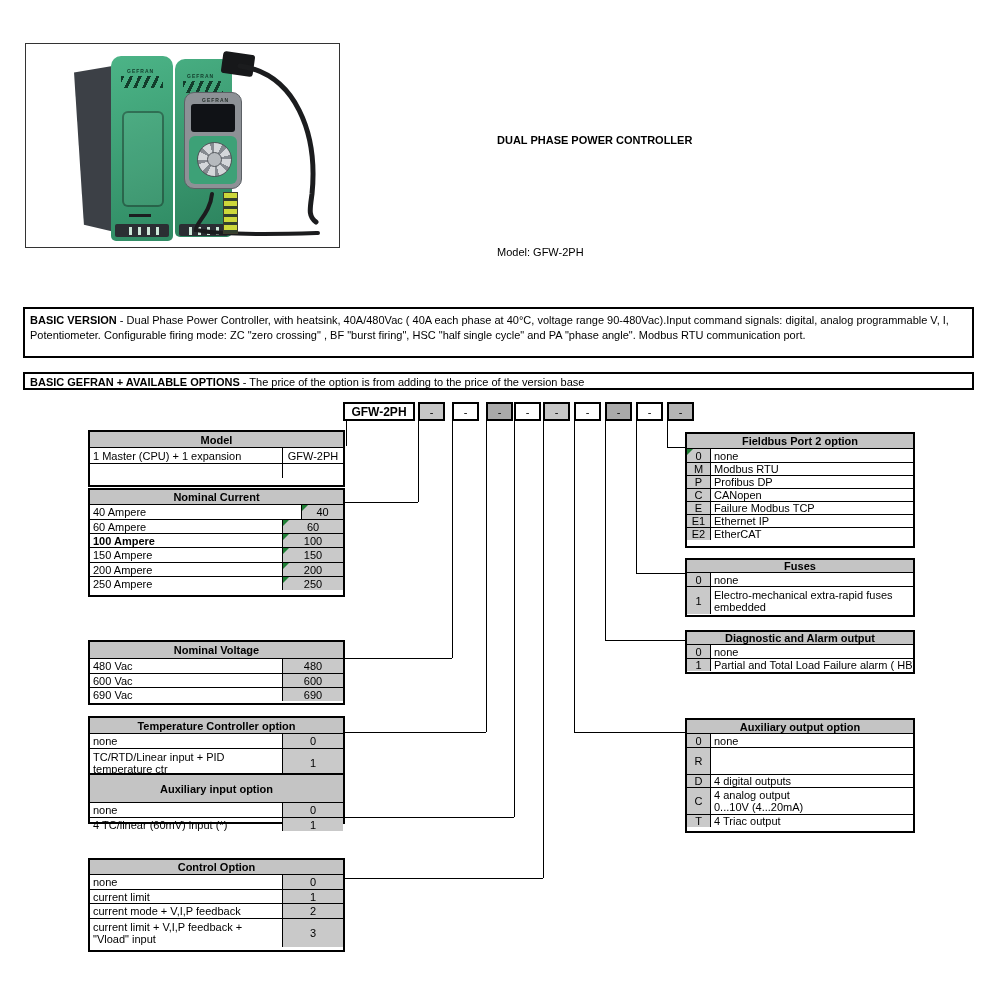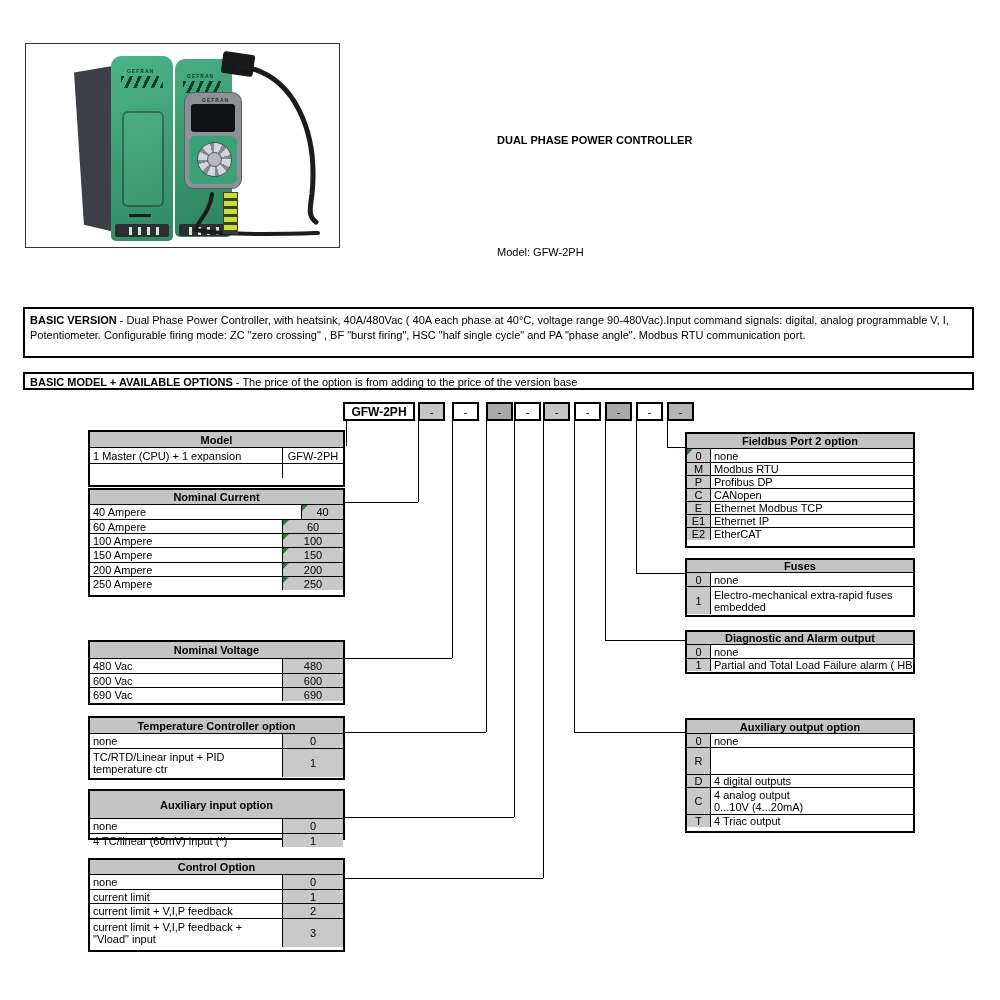--- a/index.html
+++ b/index.html
@@ -90,21 +90,21 @@
                 background:repeating-linear-gradient(180deg,#cdd83a 0 5px,#32402f 5px 8px);"></div>
   </div>
 
   <div class="abs" style="left:497px;top:134px;font-weight:bold;">DUAL PHASE POWER CONTROLLER</div>
   <div class="abs" style="left:497px;top:246px;">Model: GFW-2PH</div>
 
   <div class="notebar" style="left:23px;top:307px;width:951px;height:51px;">
     <b>BASIC VERSION</b><span> - Dual Phase Power Controller, with heatsink, 40A/480Vac ( 40A each phase at 40°C, voltage range  90-480Vac).Input command signals: digital, analog programmable V, I, Potentiometer.  Configurable firing mode: ZC "zero crossing" , BF "burst firing", HSC "half single cycle" and PA "phase angle". Modbus RTU communication port.</span>
   </div>
   <div class="notebar" style="left:23px;top:372px;width:951px;height:18px;padding:1px 5px;">
-    <b>BASIC MODEL + AVAILABLE OPTIONS</b><span> - The price of the option is from adding to the price of the version base</span>
+    <b>BASIC GEFRAN + AVAILABLE OPTIONS</b><span> - The price of the option is from adding to the price of the version base</span>
   </div>
 
 <div class="codebox" style="left: 343px; top: 402px; width: 72px; height: 19px;">GFW-2PH</div>
     <div class="codebox dash" style="left: 418px; top: 402px; width: 27px; height: 19px; background: rgb(198, 198, 198);">-</div>
     <div class="codebox dash" style="left: 452px; top: 402px; width: 27px; height: 19px; background: rgb(255, 255, 255);">-</div>
     <div class="codebox dash" style="left: 486px; top: 402px; width: 27px; height: 19px; background: rgb(169, 169, 169);">-</div>
     <div class="codebox dash" style="left: 514px; top: 402px; width: 27px; height: 19px; background: rgb(255, 255, 255);">-</div>
     <div class="codebox dash" style="left: 543px; top: 402px; width: 27px; height: 19px; background: rgb(198, 198, 198);">-</div>
     <div class="codebox dash" style="left: 574px; top: 402px; width: 27px; height: 19px; background: rgb(255, 255, 255);">-</div>
     <div class="codebox dash" style="left: 605px; top: 402px; width: 27px; height: 19px; background: rgb(169, 169, 169);">-</div>
@@ -144,21 +144,21 @@
       <div class="th" style="height: 15px;">Nominal Current</div>
       <div class="trow" style="height: 14px;">
         <div class="lbl" style="white-space: nowrap;">40 Ampere</div>
         <div class="val" style="width: 42px; border-left: 1px solid rgb(0, 0, 0);">40<div class="tri"></div></div>
       </div>
       <div class="trow nb" style="height: 14px;">
         <div class="lbl" style="white-space: nowrap;">60 Ampere</div>
         <div class="val" style="width: 61px; border-left: 1px solid rgb(0, 0, 0);">60<div class="tri"></div></div>
       </div>
       <div class="trow nb" style="height: 14px;">
-        <div class="lbl" style="white-space: nowrap;">100 Ampere</div>
+        <div class="lbl" style="white-space: nowrap; font-weight: bold;">100 Ampere</div>
         <div class="val" style="width: 61px; border-left: 1px solid rgb(0, 0, 0); text-align: center;">100<div class="tri"></div></div>
       </div>
       <div class="trow nb" style="height: 15px;">
         <div class="lbl" style="white-space: nowrap;">150 Ampere</div>
         <div class="val" style="width: 61px; border-left: 1px solid rgb(0, 0, 0);">150<div class="tri"></div></div>
       </div>
       <div class="trow nb" style="height: 14px;">
         <div class="lbl" style="white-space: nowrap;">200 Ampere</div>
         <div class="val" style="width: 61px; border-left: 1px solid rgb(0, 0, 0);">200<div class="tri"></div></div>
       </div>
@@ -186,21 +186,21 @@
       <div class="th" style="height: 16px;">Temperature Controller option</div>
       <div class="trow" style="height: 14px;">
         <div class="lbl" style="white-space: nowrap;">none</div>
         <div class="val" style="width: 61px; border-left: 1px solid rgb(0, 0, 0);">0</div>
       </div>
       <div class="trow nb" style="height: 29px;">
         <div class="lbl">TC/RTD/Linear input  + PID temperature ctr</div>
         <div class="val" style="width: 61px; border-left: 1px solid rgb(0, 0, 0);">1</div>
       </div>
     </div>
-    <div class="tbl" style="left: 88px; top: 789px; width: 257px; height: 51px;">
+    <div class="tbl" style="left: 88px; top: 773px; width: 257px; height: 51px;">
       <div class="th" style="height: 28px;">Auxiliary input option</div>
       <div class="trow" style="height: 14px;">
         <div class="lbl" style="white-space: nowrap;">none</div>
         <div class="val" style="width: 61px; border-left: 1px solid rgb(0, 0, 0);">0</div>
       </div>
       <div class="trow nb" style="height: 14px;">
         <div class="lbl" style="white-space: nowrap;">4 TC/linear (60mV) input (*)</div>
         <div class="val" style="width: 61px; border-left: 1px solid rgb(0, 0, 0);">1</div>
       </div>
     </div>
@@ -208,21 +208,21 @@
       <div class="th" style="height: 15px;">Control Option</div>
       <div class="trow" style="height: 14px;">
         <div class="lbl" style="white-space: nowrap;">none</div>
         <div class="val" style="width: 61px; border-left: 1px solid rgb(0, 0, 0);">0</div>
       </div>
       <div class="trow nb" style="height: 14px;">
         <div class="lbl" style="white-space: nowrap;">current limit</div>
         <div class="val" style="width: 61px; border-left: 1px solid rgb(0, 0, 0);">1</div>
       </div>
       <div class="trow nb" style="height: 15px;">
-        <div class="lbl" style="white-space: nowrap;">current limit +  V,I,P feedback</div>
+        <div class="lbl" style="white-space: nowrap;">current mode +  V,I,P feedback</div>
         <div class="val" style="width: 61px; border-left: 1px solid rgb(0, 0, 0);">2</div>
       </div>
       <div class="trow nb" style="height: 29px;">
         <div class="lbl">current limit +  V,I,P feedback + "Vload" input</div>
         <div class="val" style="width: 61px; border-left: 1px solid rgb(0, 0, 0);">3</div>
       </div>
     </div>
     <div class="tbl" style="left: 685px; top: 432px; width: 230px; height: 116px;">
       <div class="th" style="height: 15px;">Fieldbus Port 2 option</div>
       <div class="trow" style="height: 13px;">
@@ -236,21 +236,21 @@
       <div class="trow nb" style="height: 13px;">
         <div class="val" style="width: 24px; border-right: 1px solid rgb(0, 0, 0);">P</div>
         <div class="lbl" style="white-space: nowrap;">Profibus DP</div>
       </div>
       <div class="trow nb" style="height: 13px;">
         <div class="val" style="width: 24px; border-right: 1px solid rgb(0, 0, 0);">C</div>
         <div class="lbl" style="white-space: nowrap;">CANopen</div>
       </div>
       <div class="trow nb" style="height: 13px;">
         <div class="val" style="width: 24px; border-right: 1px solid rgb(0, 0, 0);">E</div>
-        <div class="lbl" style="white-space: nowrap;">Ethernet Modbus TCP</div>
+        <div class="lbl" style="white-space: nowrap;">Failure Modbus TCP</div>
       </div>
       <div class="trow nb" style="height: 13px;">
         <div class="val" style="width: 24px; border-right: 1px solid rgb(0, 0, 0);">E1</div>
         <div class="lbl" style="white-space: nowrap;">Ethernet IP</div>
       </div>
       <div class="trow nb" style="height: 13px;">
         <div class="val" style="width: 24px; border-right: 1px solid rgb(0, 0, 0);">E2</div>
         <div class="lbl" style="white-space: nowrap;">EtherCAT</div>
       </div>
     </div>

